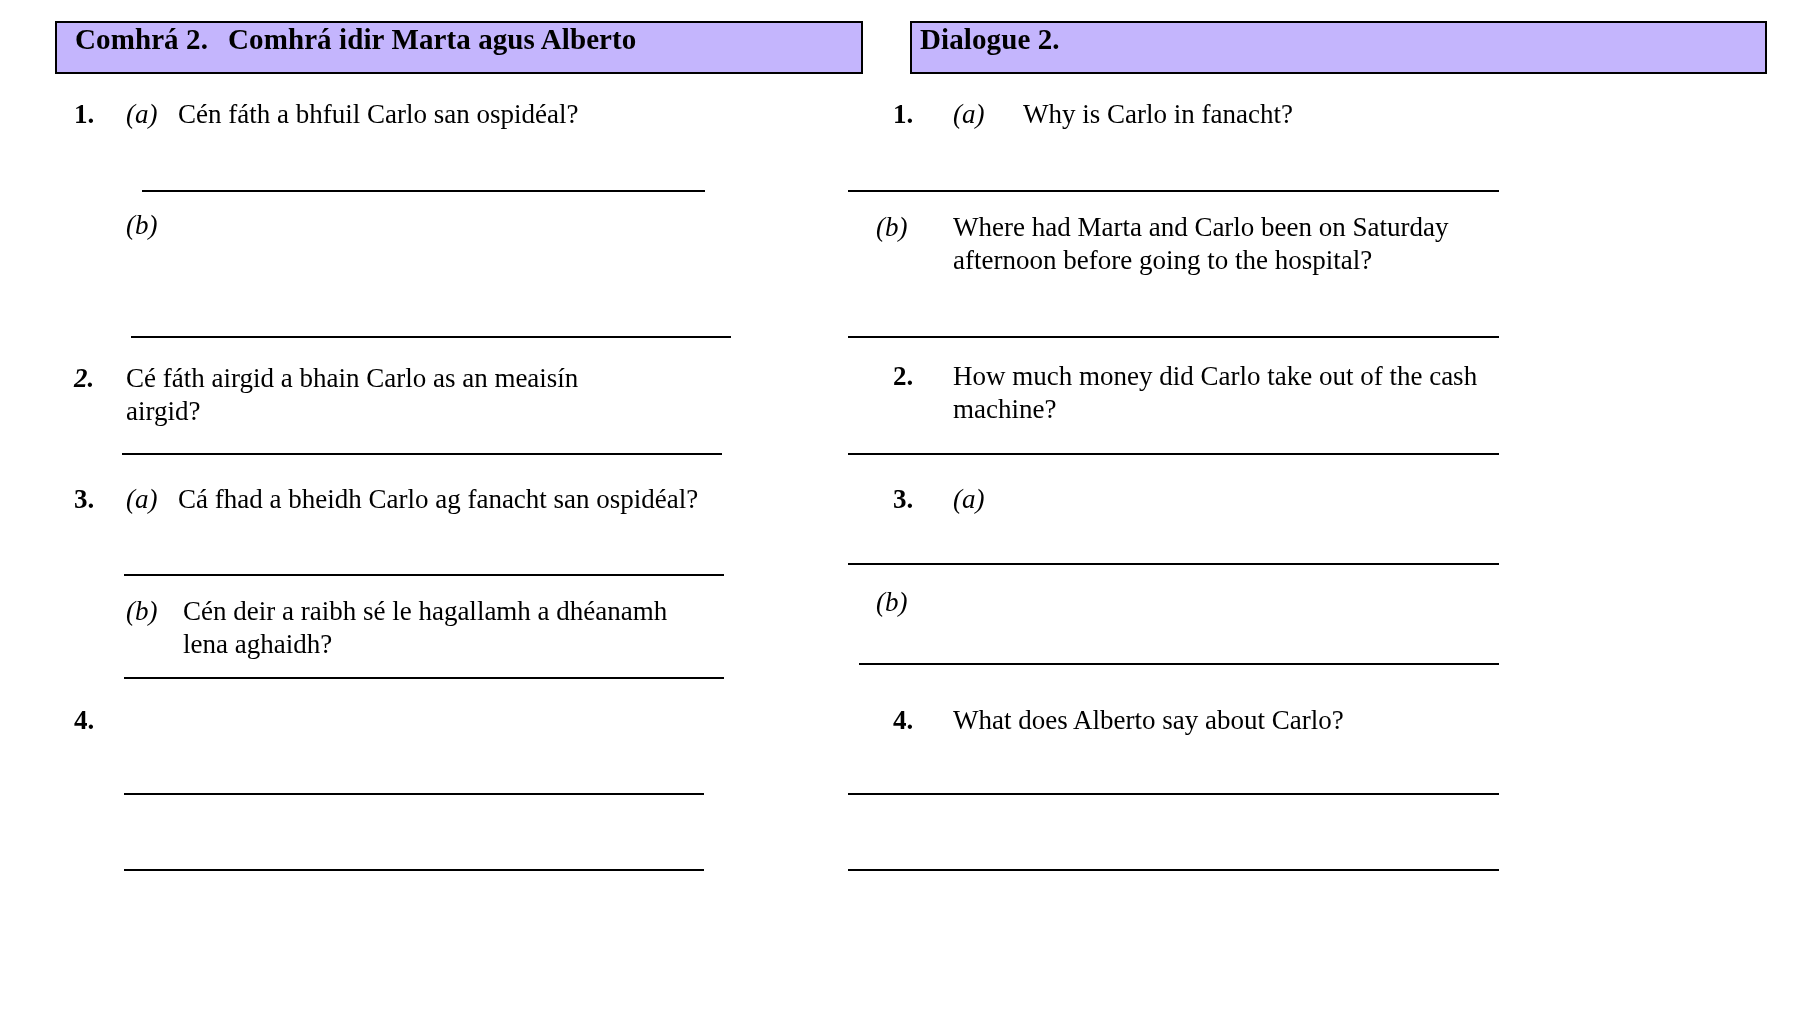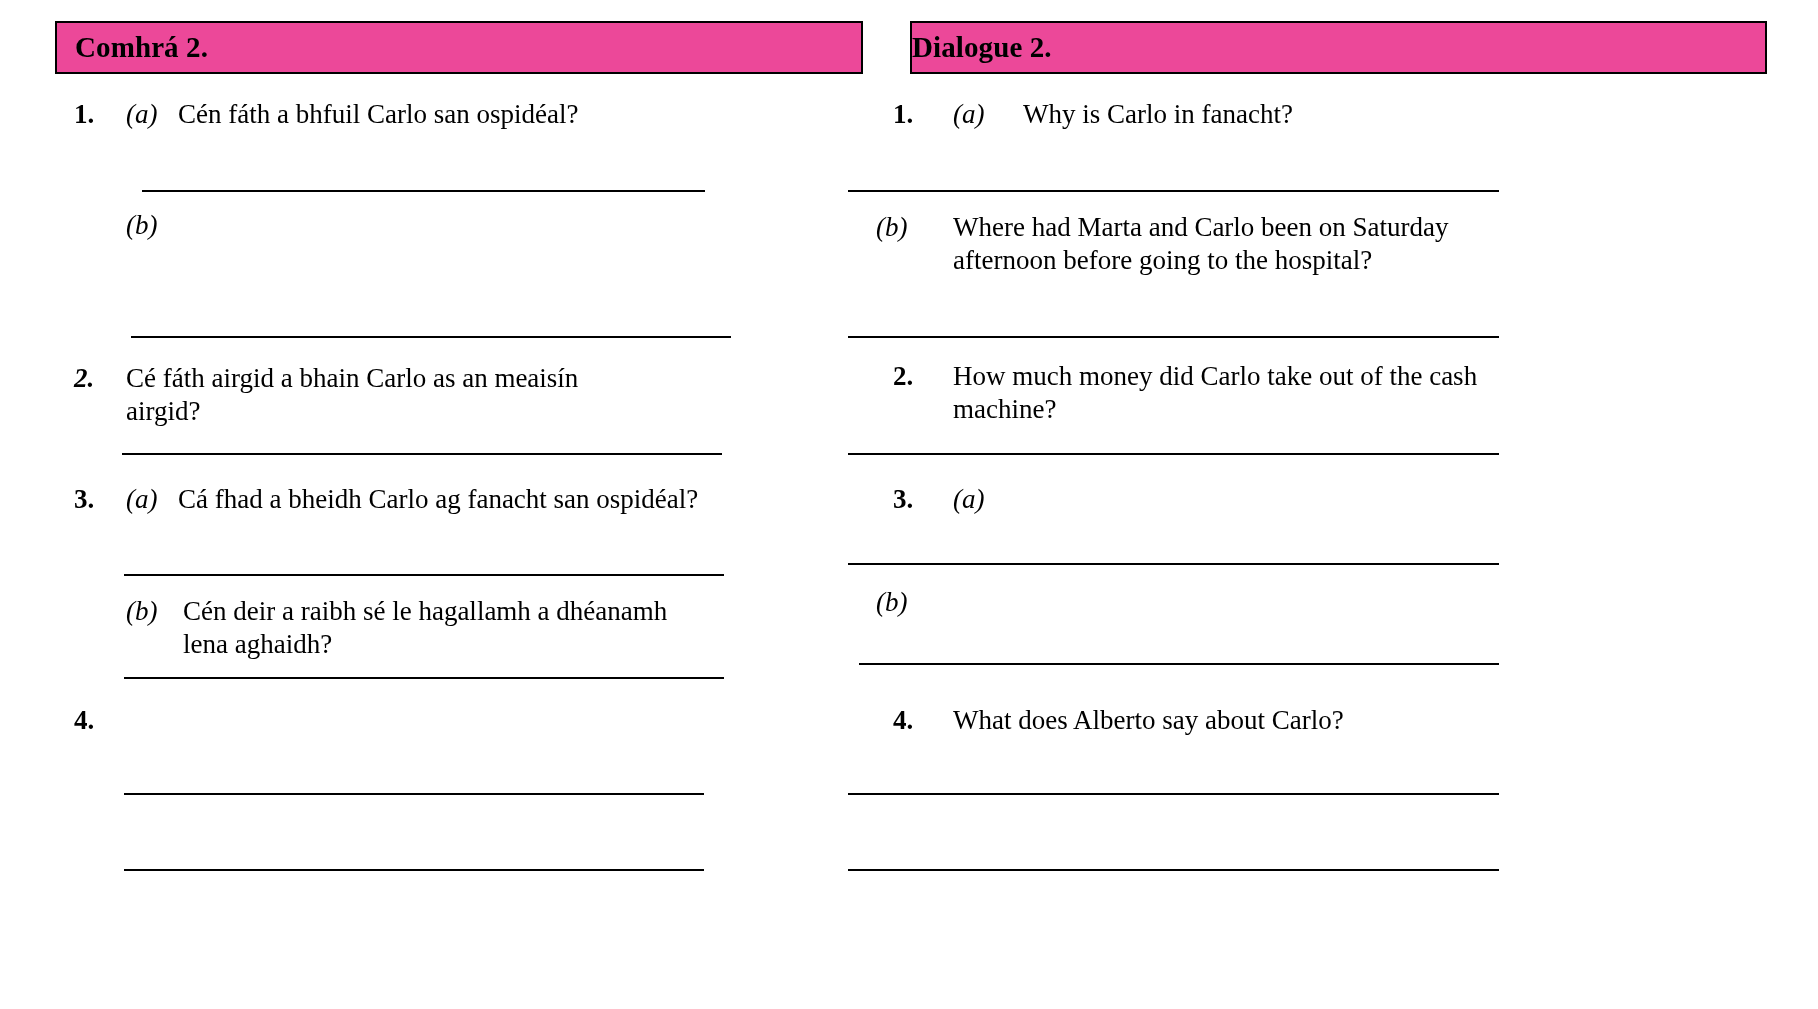--- a/index.html
+++ b/index.html
@@ -27,42 +27,43 @@
     position: absolute;
     top: 0;
     height: 1009px;
   }
   .col-left  { left: 0;    width: 880px; }
   .col-right { left: 880px; width: 938px; }
 
   
   .banner {
     position: absolute;
-    background: #ec4899;
+    background: #c4b5fd;
     border: 2px solid #000000;
     box-sizing: border-box;
     display: flex;
-    align-items: center;
+    align-items: flex-start;
     font-weight: bold;
     font-size: 29px;
     letter-spacing: 0.1px;
     white-space: nowrap;
   }
   .banner-left {
     left: 55px;
     top: 21px;
     width: 808px;
     height: 53px;
     padding-left: 18px;
   }
   .banner-right {
     left: 30px;
     top: 21px;
     width: 857px;
     height: 53px;
+    padding-left: 8px;
   }
   .banner .num { display: inline-block; }
   .banner .gap-sm { display: inline-block; width: 20px; }
   .banner .gap-lg { display: inline-block; width: 40px; }
 
   
   .q {
     position: absolute;
     display: flex;
     align-items: flex-start;
@@ -97,20 +98,21 @@
 </head>
 <body>
 
 <div class="page">
 
   <div class="col col-left">
 
     <div class="banner banner-left">
       <span class="num">Comhrá 2.</span>
       <span class="gap-sm"></span>
+      <span>Comhrá idir Marta agus Alberto</span>
     </div>
 
     <div class="q" style="left:74px; top:98px;">
       <span class="qnum" style="width:52px;">1.</span>
       <span class="qsub" style="width:52px;">(a)</span>
       <span class="qtext">Cén fáth a bhfuil Carlo san ospidéal?</span>
     </div>
     <div class="rule" style="left:142px; top:190px; width:563px;"></div>
 
     <div class="q" style="left:126px; top:209px;">

